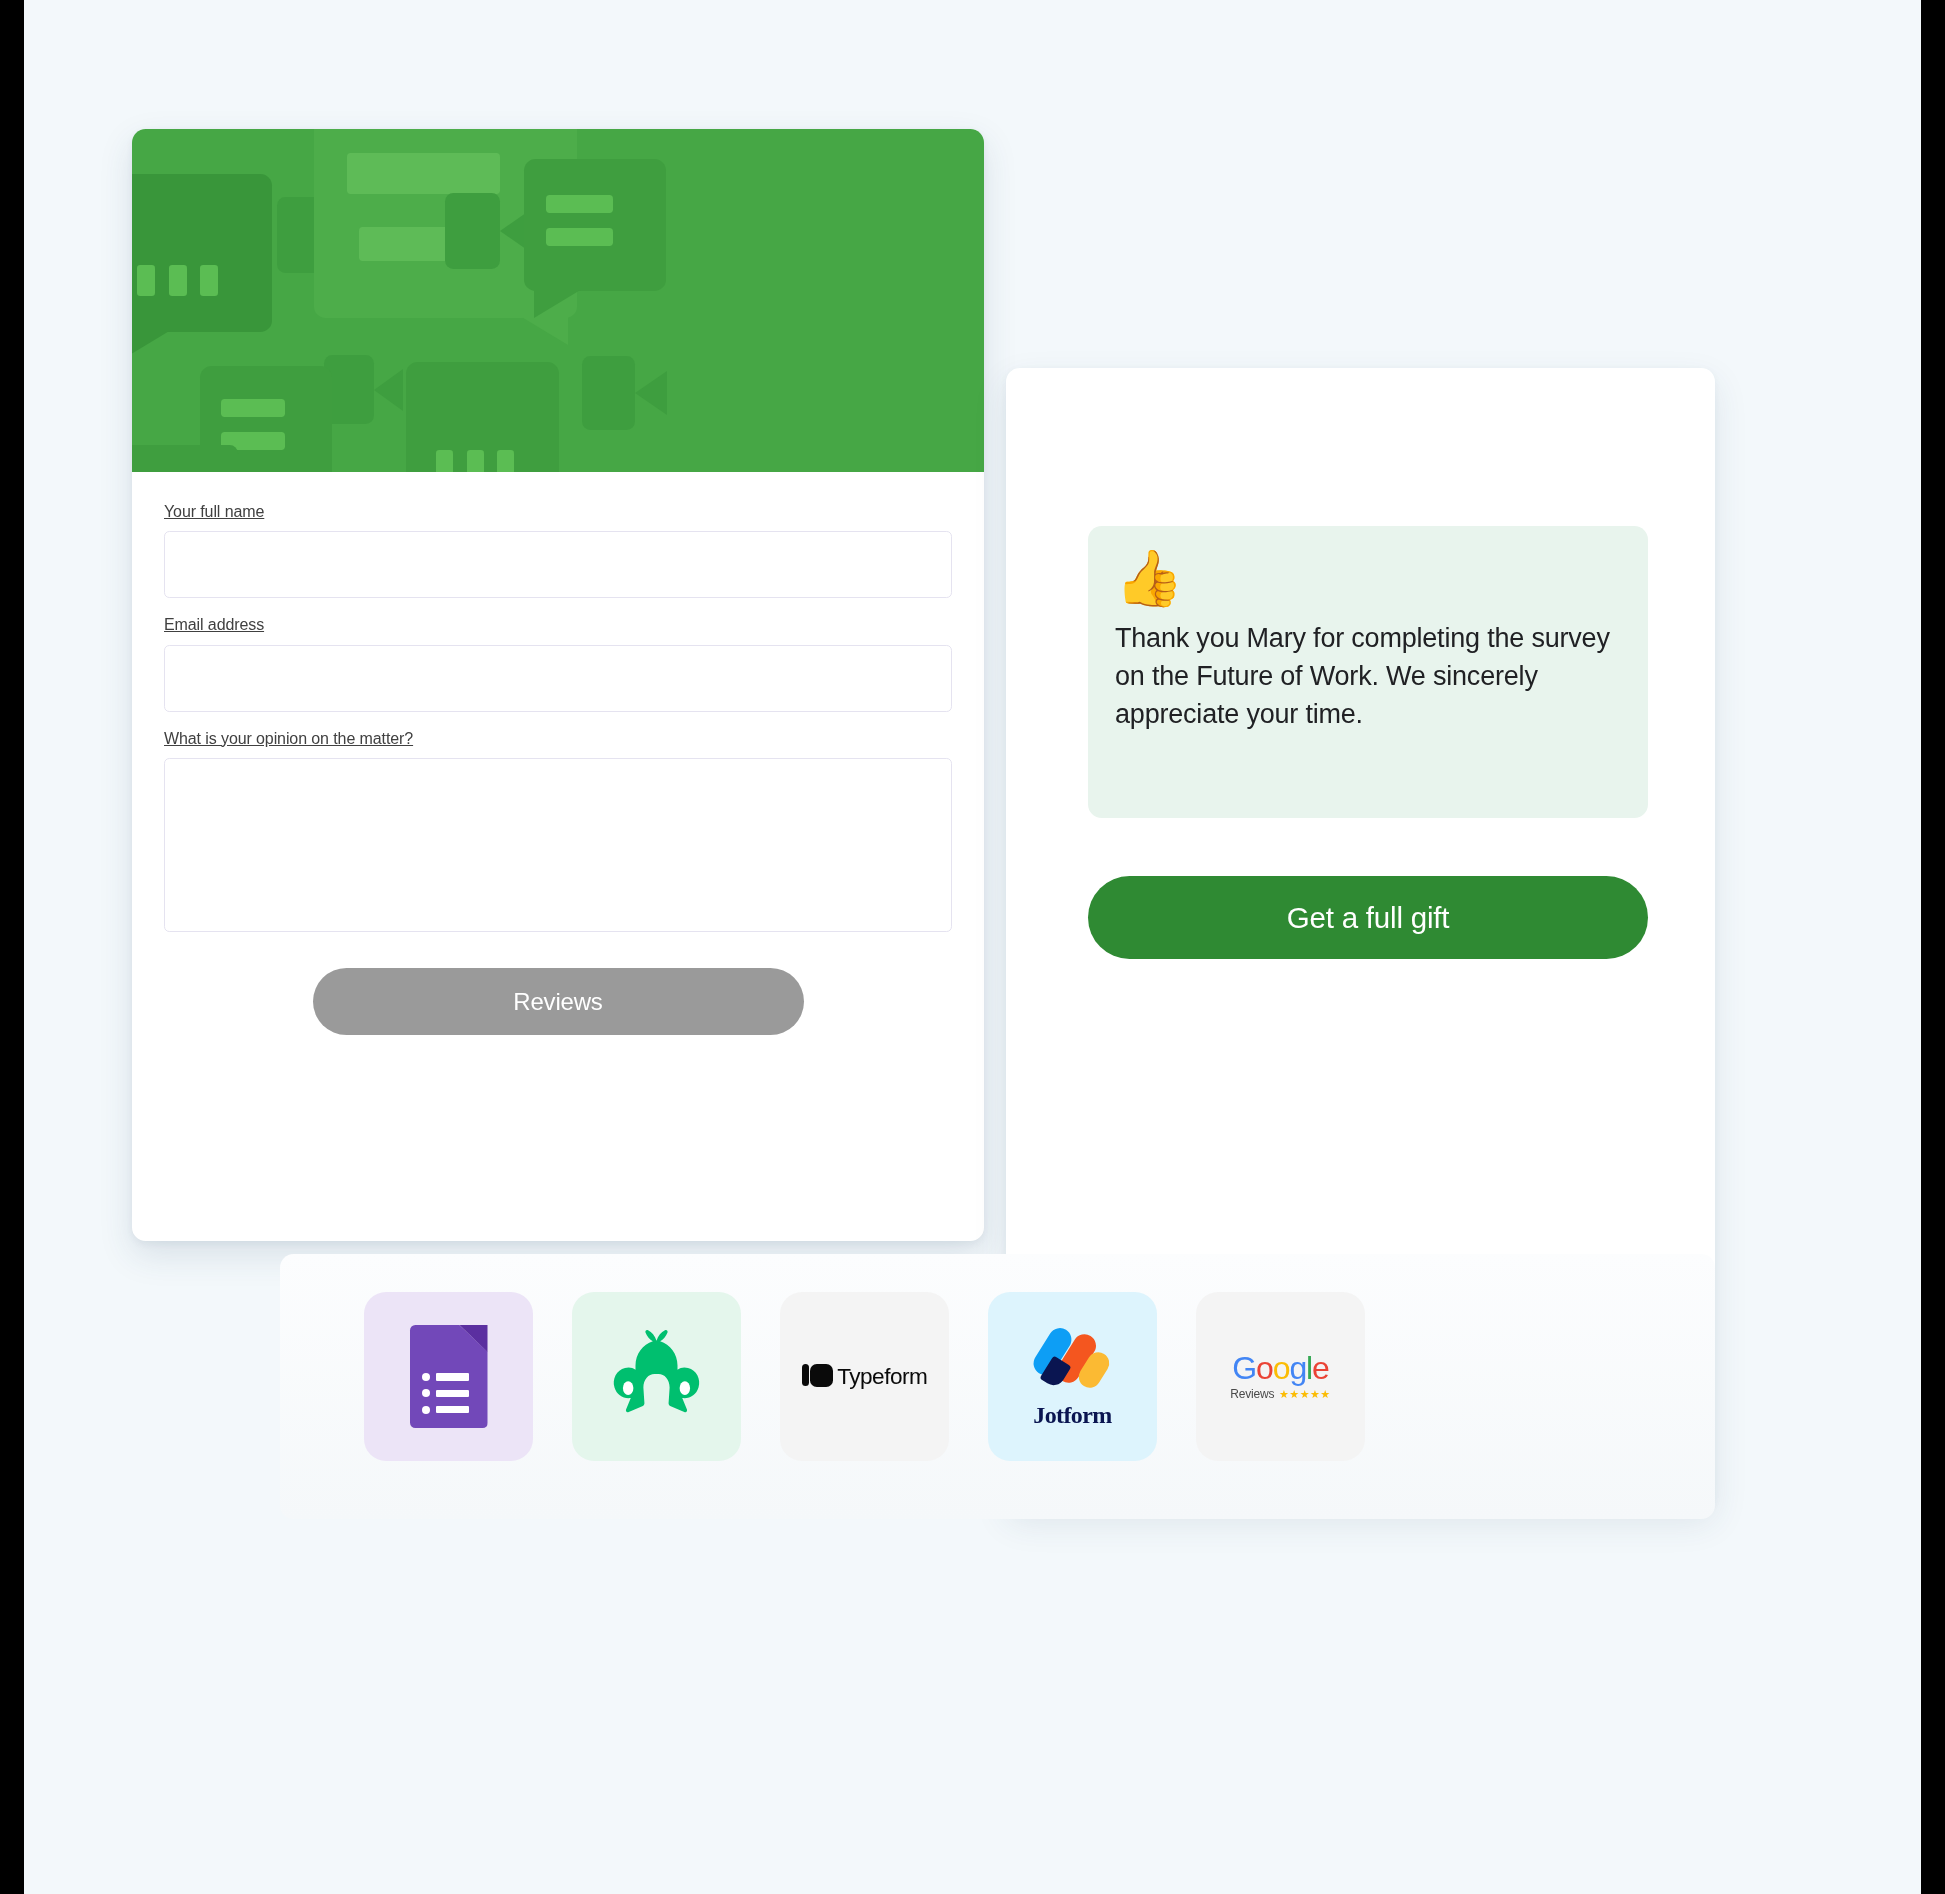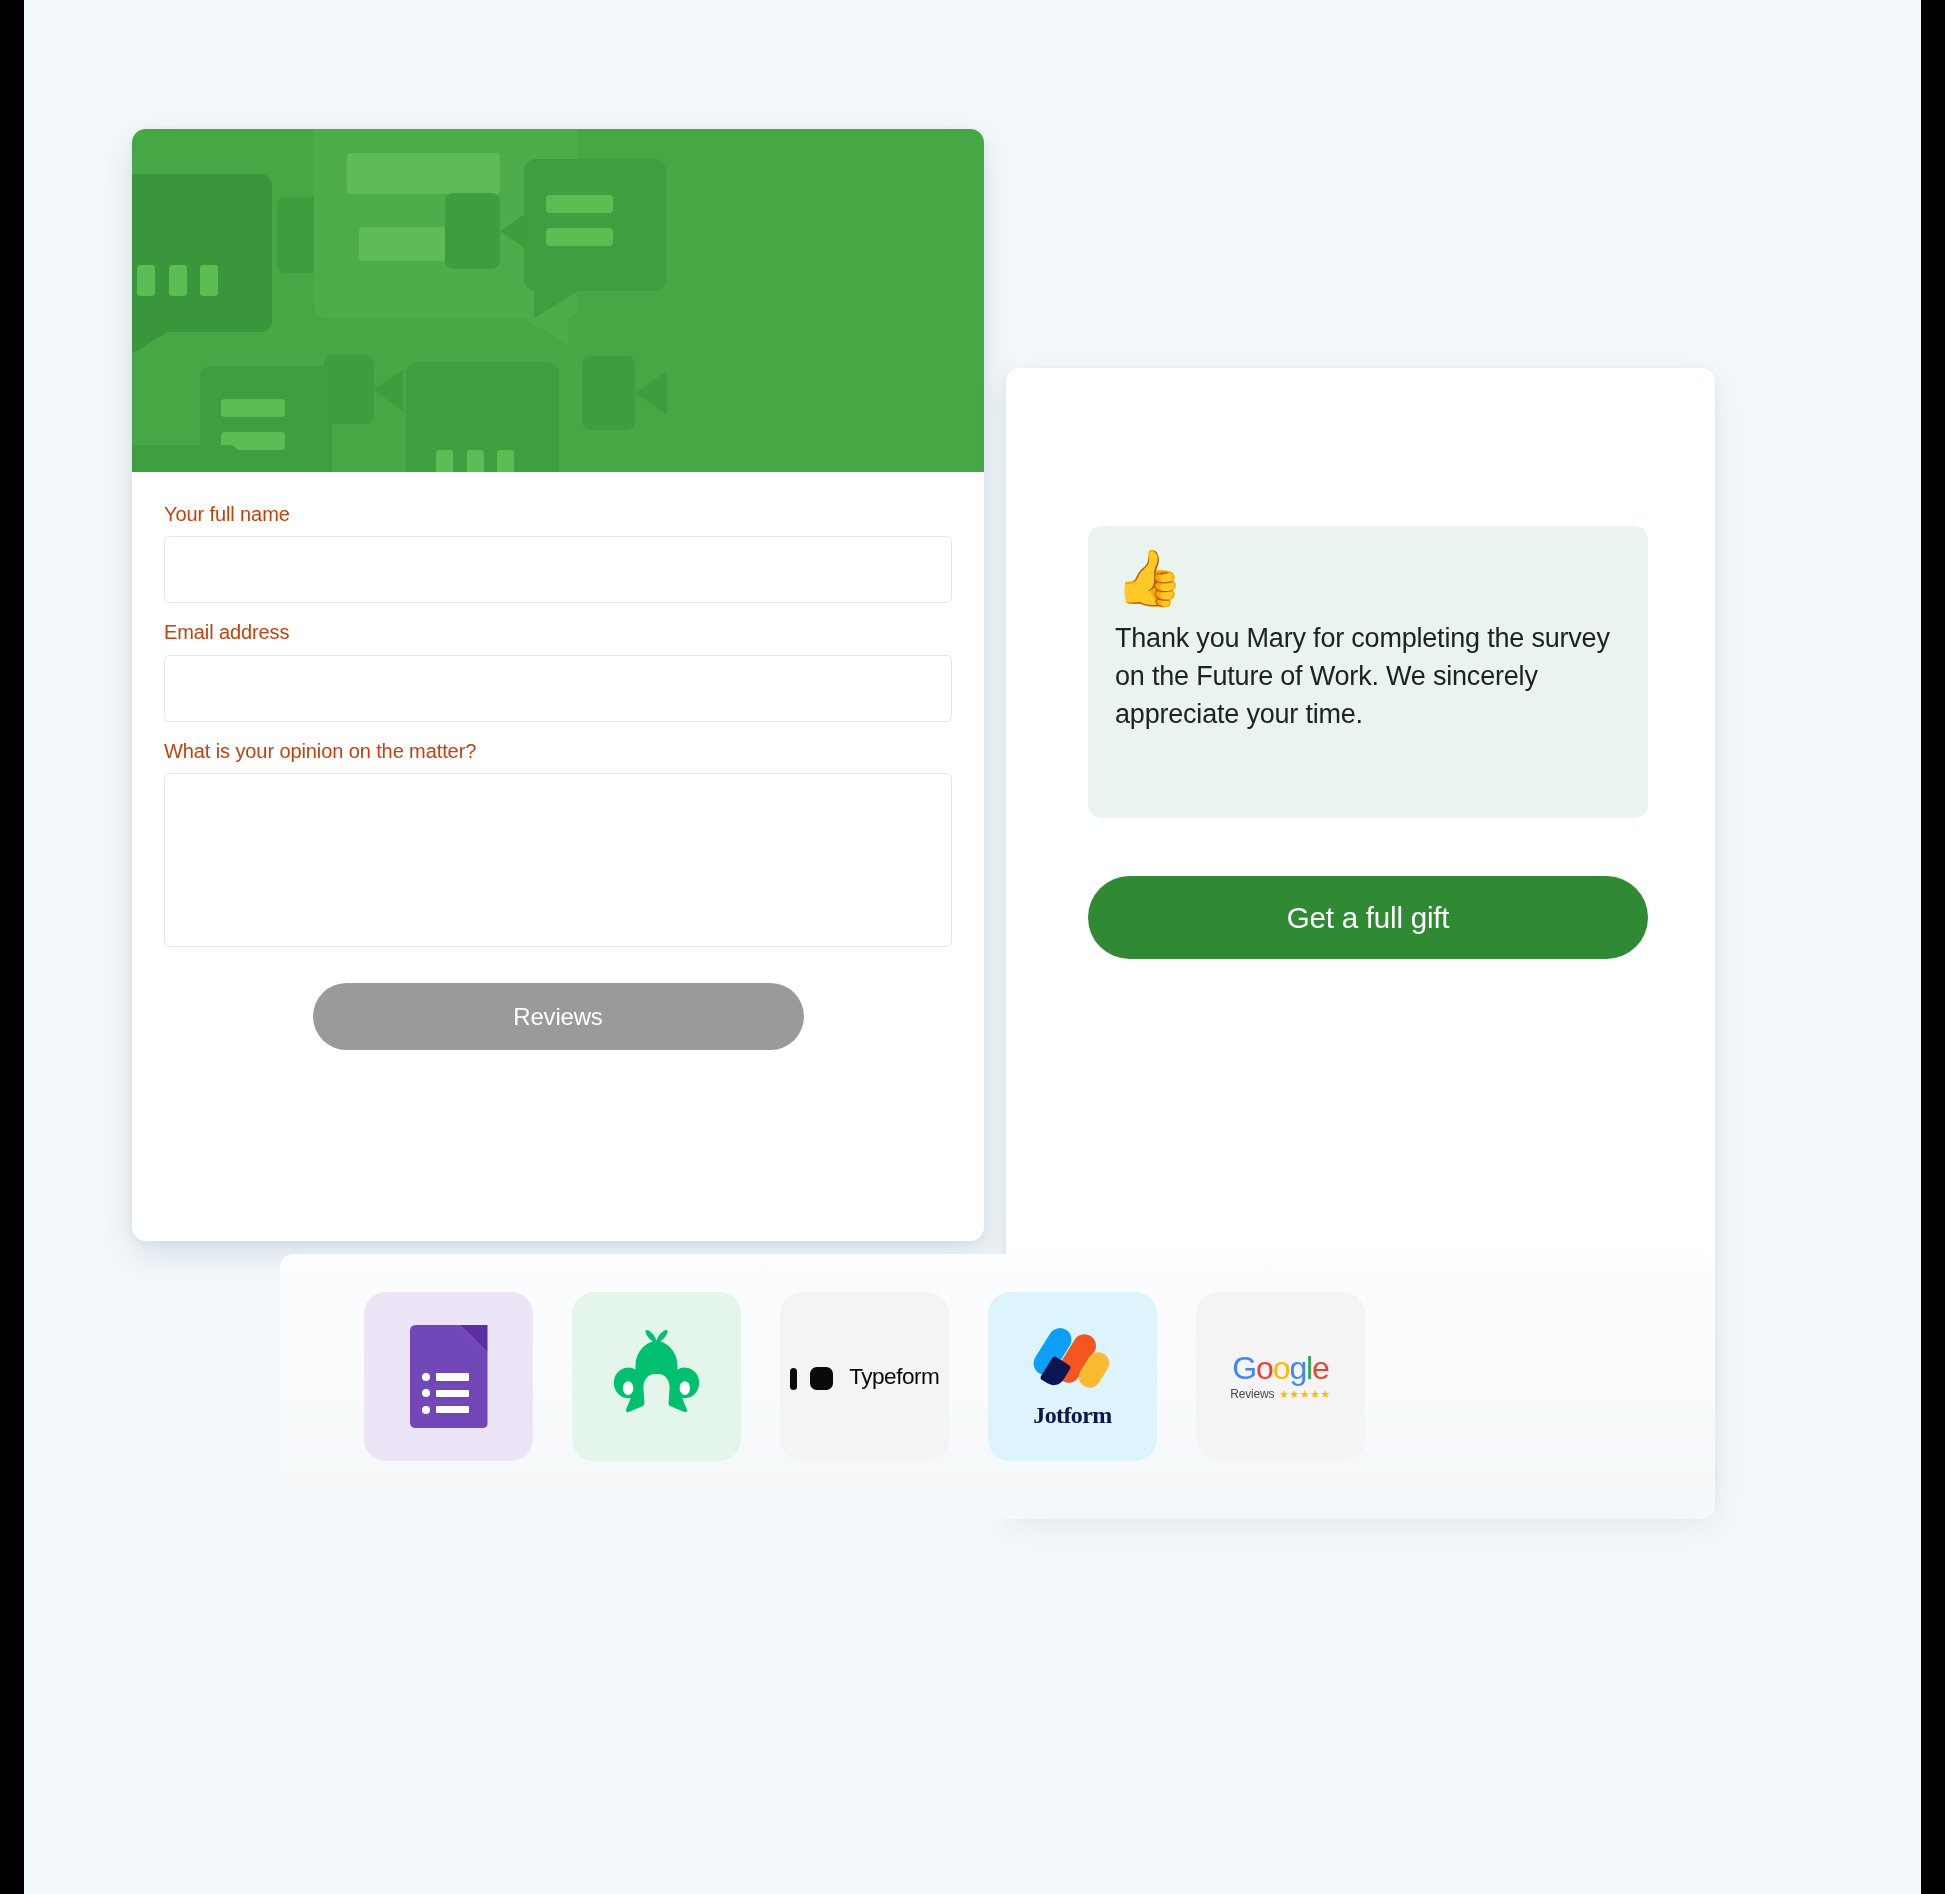--- a/index.html
+++ b/index.html
@@ -82,25 +82,26 @@
   .cam .lens {
     position: absolute;
     width: 0; height: 0;
     top: 50%;
     transform: translateY(-50%);
   }
 
   
   #form-body { padding: 30.5px 32px 0 32px; }
   .field-label {
-    font-size: 20px;
-    color: #c2410c;
+    font-size: 16px;
+    color: #404040;
     letter-spacing: -0.1px;
     margin-bottom: 10.5px;
     white-space: nowrap;
+    text-decoration: underline;
   }
   .field-input {
     width: 100%;
     background: #ffffff;
     border: 1.1px solid #e5e3f0;
     border-radius: 5.3px;
     outline: none;
     font-family: "Liberation Sans", sans-serif;
     font-size: 21px;
     color: #3c4043;
@@ -228,21 +229,21 @@
   }
   .gforms .rows { position: absolute; left: 12.6px; top: 48px; }
   .gforms .rr { display: flex; align-items: center; margin-bottom: 8.4px; }
   .gforms .rr i { width: 8px; height: 8px; background:#fff; border-radius:50%; display:block; }
   .gforms .rr b { width: 33px; height: 7.4px; background:#fff; border-radius:1.1px; display:block; margin-left: 6.3px; }
 
   
   .smonkey { width: 105px; height: 95px; }
 
   
-  .typeform-lockup { display: flex; align-items: flex-end; gap: 13px; }
+  .typeform-lockup { display: flex; align-items: flex-start; gap: 1px; }
   .typeform-lockup .tf-bar { width: 7.4px; height: 22px; background:#0a0a0a; border-radius: 3.7px; }
   .typeform-lockup .tf-sq { width: 23px; height: 23px; background:#0a0a0a; border-radius: 6.8px; }
   .typeform-lockup .tf-word { font-size: 22.6px; color:#0a0a0a; letter-spacing:-0.5px; margin-left: 3.2px; }
 
   
   .jotform-lockup { display:flex; flex-direction:column; align-items:center;font-family:Liberation Serif, serif; }
   .jf-mark { position: relative; width: 74px; height: 69px; margin-bottom: 8.4px; }
   .jf-slash { position: absolute; border-radius: 12.6px; }
   .jf-word { font-size: 24px; color:#0a1551; font-weight: bold; letter-spacing:-0.6px; }
 

